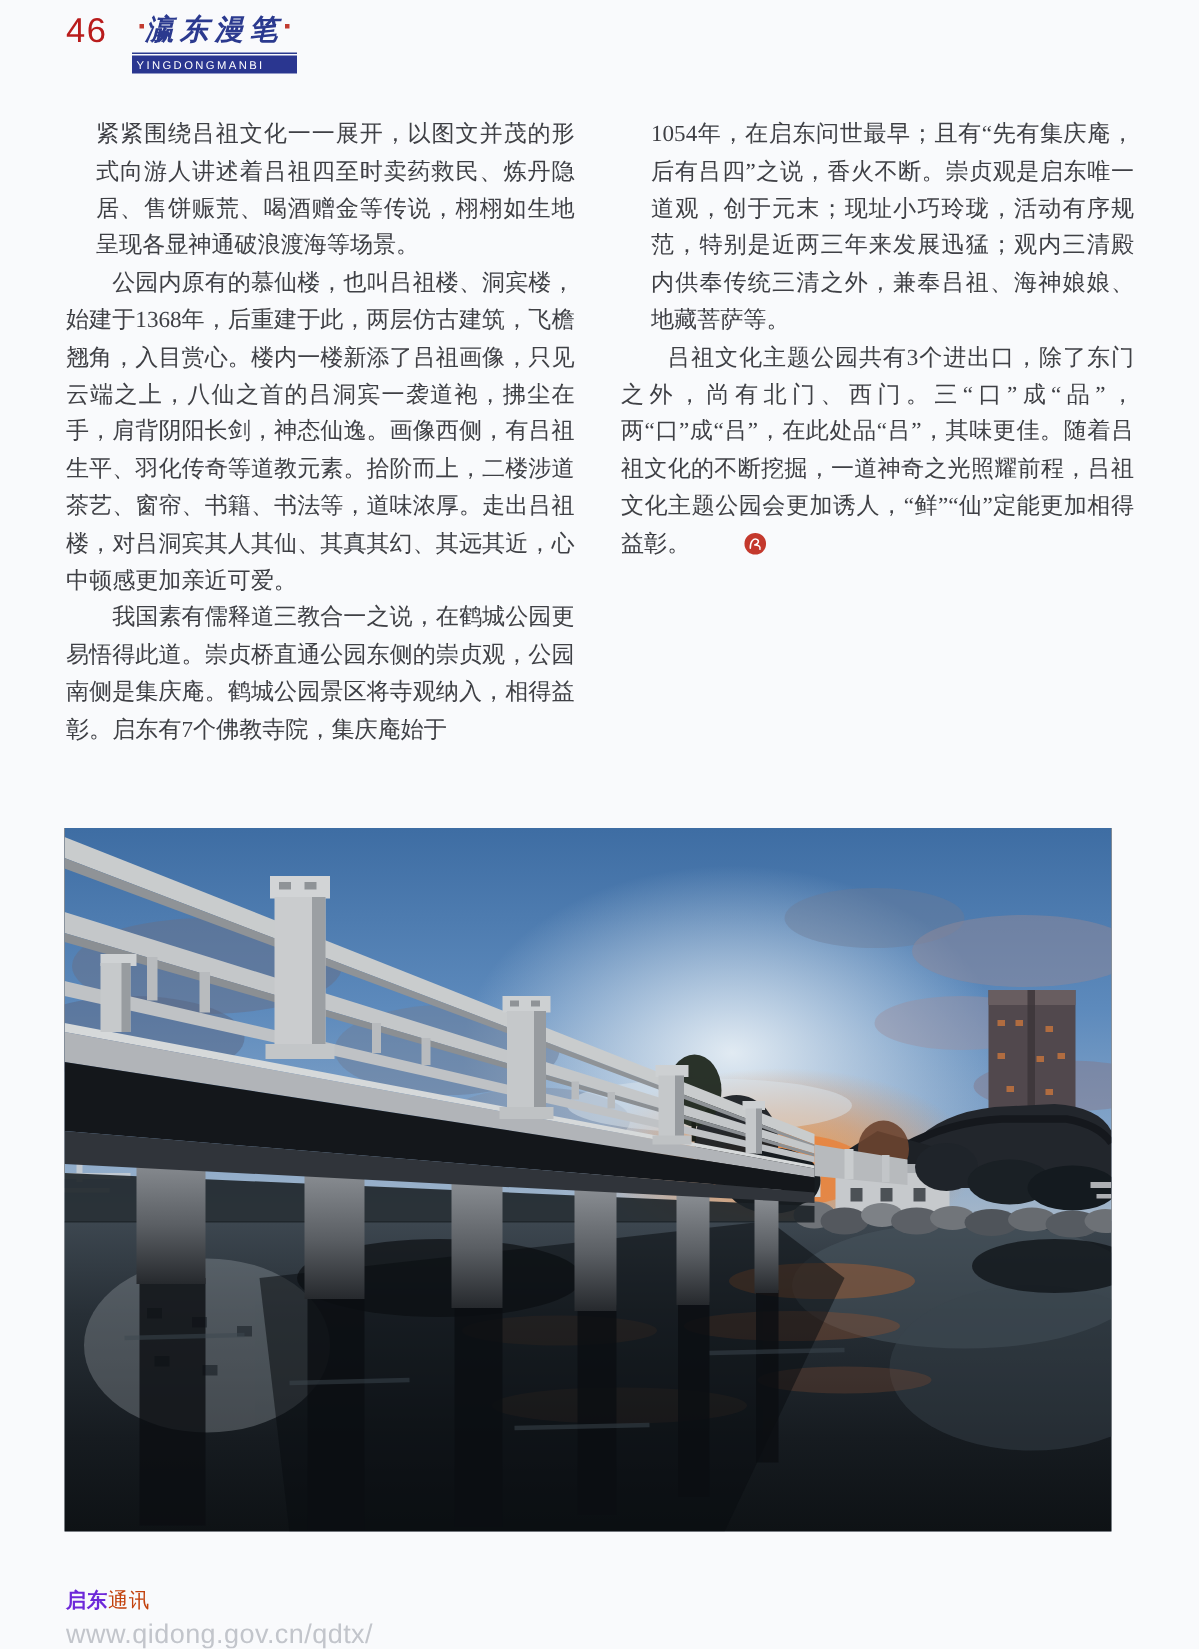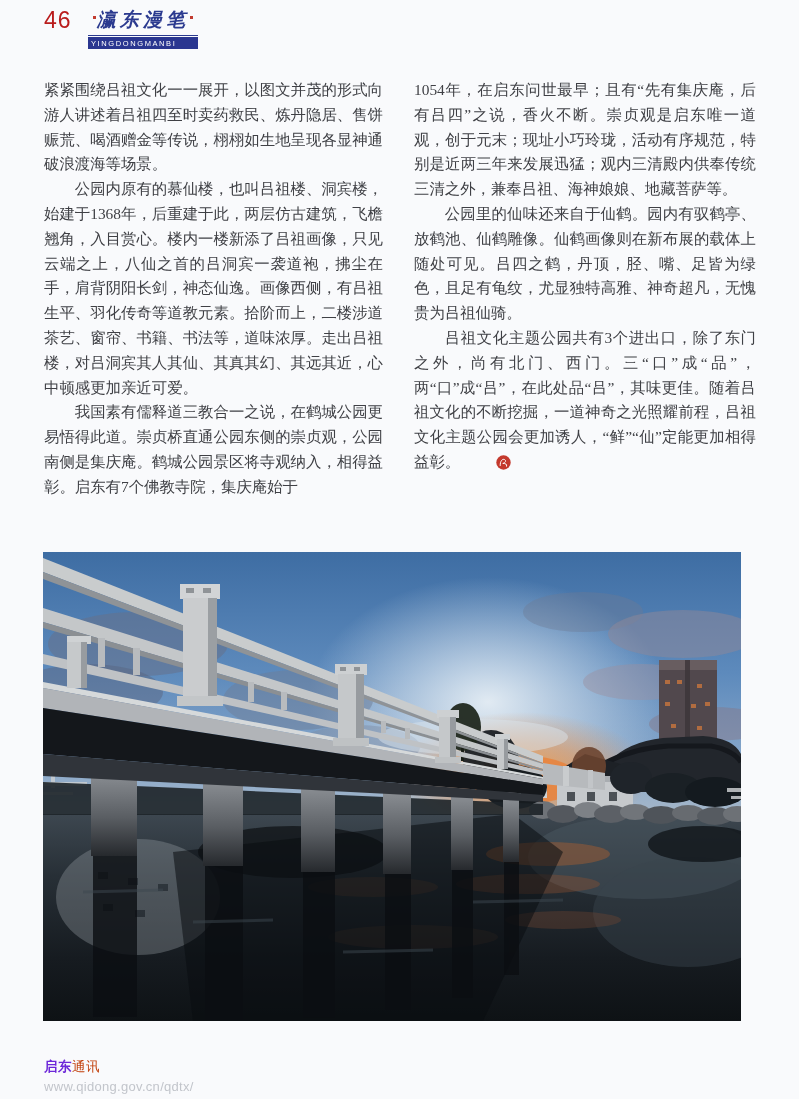--- a/index.html
+++ b/index.html
@@ -35,55 +35,54 @@
   
   .col{
     position:absolute;top:78px;
     font-family:"Liberation Serif","DejaVu Serif",serif;
     font-size:15.4px;line-height:24.8px;color:#3f4045;
     text-align:justify;
   }
   .col-left{left:44px;width:339px;}
   .col-right{left:414px;width:342px;}
   .para{margin:0;text-indent:2em;}
-  .para.first{text-indent:0;}
+  .para.first{text-indent:0;margin-left:20px;}
   .end-seal{
     display:inline-block;width:15px;height:15px;margin-left:5px;
     vertical-align:-3px;
   }
   
   .photo{
     position:absolute;left:43px;top:552px;width:698px;height:469px;
     overflow:hidden;background:#1a232c;
   }
   .photo svg{display:block;}
   
   .footer{position:absolute;left:44px;top:1058px;}
   .footer-brand{font-size:13.5px;letter-spacing:.5px;}
   .brand-bold{color:#6d28d9;font-weight:bold;}
   .brand-light{color:#c2410c;}
-  .footer-url{margin-top:3px;font-size:13px;color:#c2c5cb;letter-spacing:.3px;}
+  .footer-url{margin-top:3px;font-size:18px;color:#c2c5cb;letter-spacing:.3px;}
 </style>
 </head>
 <body>
 
 <div class="page-number">46</div>
 <div class="masthead">
   <div class="masthead-title"><span class="seal-dot"></span><span>瀛东漫笔</span><span class="seal-dot"></span></div>
   <div class="masthead-sub">YINGDONGMANBI</div>
 </div>
 
 <div class="col col-left">
   <p class="para first">紧紧围绕吕祖文化一一展开，以图文并茂的形式向游人讲述着吕祖四至时卖药救民、炼丹隐居、售饼赈荒、喝酒赠金等传说，栩栩如生地呈现各显神通破浪渡海等场景。</p>
   <p class="para">公园内原有的慕仙楼，也叫吕祖楼、洞宾楼，始建于1368年，后重建于此，两层仿古建筑，飞檐翘角，入目赏心。楼内一楼新添了吕祖画像，只见云端之上，八仙之首的吕洞宾一袭道袍，拂尘在手，肩背阴阳长剑，神态仙逸。画像西侧，有吕祖生平、羽化传奇等道教元素。拾阶而上，二楼涉道茶艺、窗帘、书籍、书法等，道味浓厚。走出吕祖楼，对吕洞宾其人其仙、其真其幻、其远其近，心中顿感更加亲近可爱。</p>
   <p class="para">我国素有儒释道三教合一之说，在鹤城公园更易悟得此道。崇贞桥直通公园东侧的崇贞观，公园南侧是集庆庵。鹤城公园景区将寺观纳入，相得益彰。启东有7个佛教寺院，集庆庵始于</p>
 </div>
 <div class="col col-right">
   <p class="para first">1054年，在启东问世最早；且有“先有集庆庵，后有吕四”之说，香火不断。崇贞观是启东唯一道观，创于元末；现址小巧玲珑，活动有序规范，特别是近两三年来发展迅猛；观内三清殿内供奉传统三清之外，兼奉吕祖、海神娘娘、地藏菩萨等。</p>
-  <p class="para">公园里的仙味还来自于仙鹤。园内有驭鹤亭、放鹤池、仙鹤雕像。仙鹤画像则在新布展的载体上随处可见。吕四之鹤，丹顶，胫、嘴、足皆为绿色，且足有龟纹，尤显独特高雅、神奇超凡，无愧贵为吕祖仙骑。</p>
   <p class="para"><span>吕祖文化主题公园共有3个进出口，除了东门之外，尚有北门、西门。三“口”成“品”，两“口”成“吕”，在此处品“吕”，其味更佳。随着吕祖文化的不断挖掘，一道神奇之光照耀前程，吕祖文化主题公园会更加诱人，“鲜”“仙”定能更加相得益彰。</span><span class="end-seal"><svg width="15" height="15" viewBox="0 0 15 15">
           <circle cx="7.5" cy="7.5" r="7.2" fill="#c4392d"></circle>
           <path d="M4.2 10.5 C4 6,6.5 3.5,8.6 4.6 C10.6 5.7,9.3 8,6.8 8.4 C9.4 8.2,11.2 9.2,10.6 11.2" stroke="#ffffff" stroke-width="1" fill="none" stroke-linecap="round"></path>
         </svg></span></p>
 </div>
 
 <div class="photo">
 <svg width="698" height="469" viewBox="0 0 698 469">
   <defs>
     <linearGradient id="sky" x1="0" y1="0" x2="0" y2="1">

